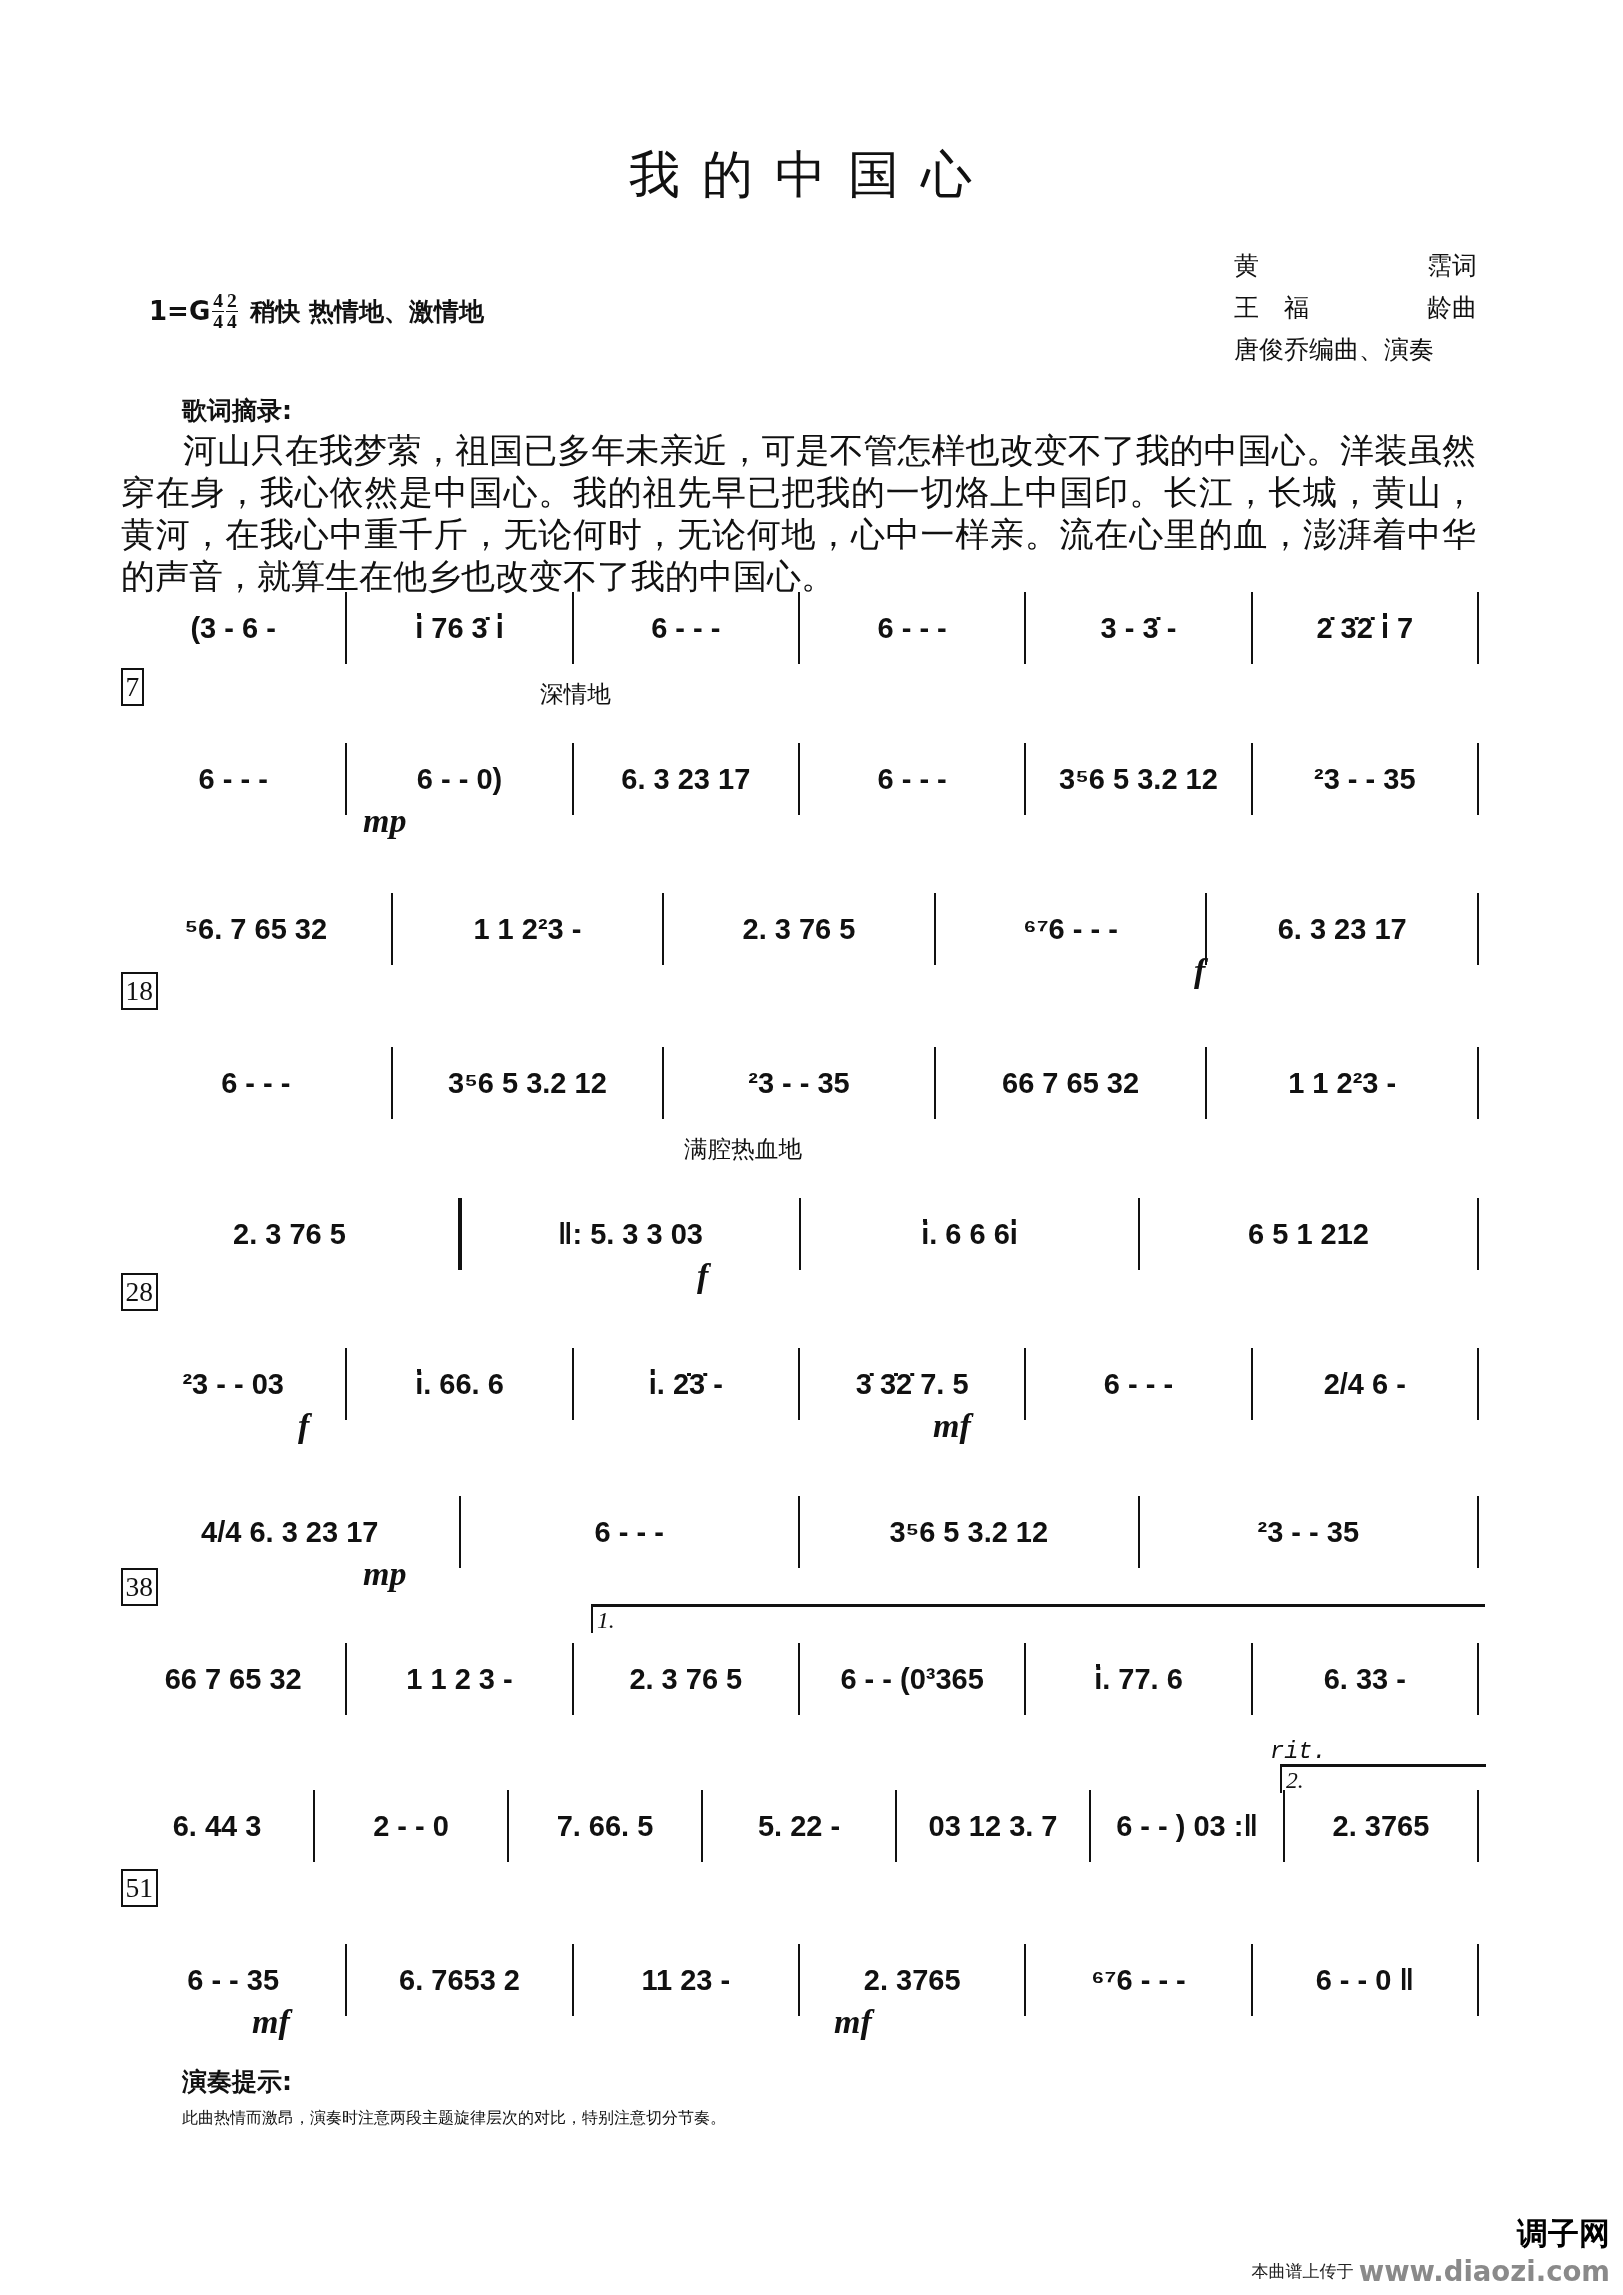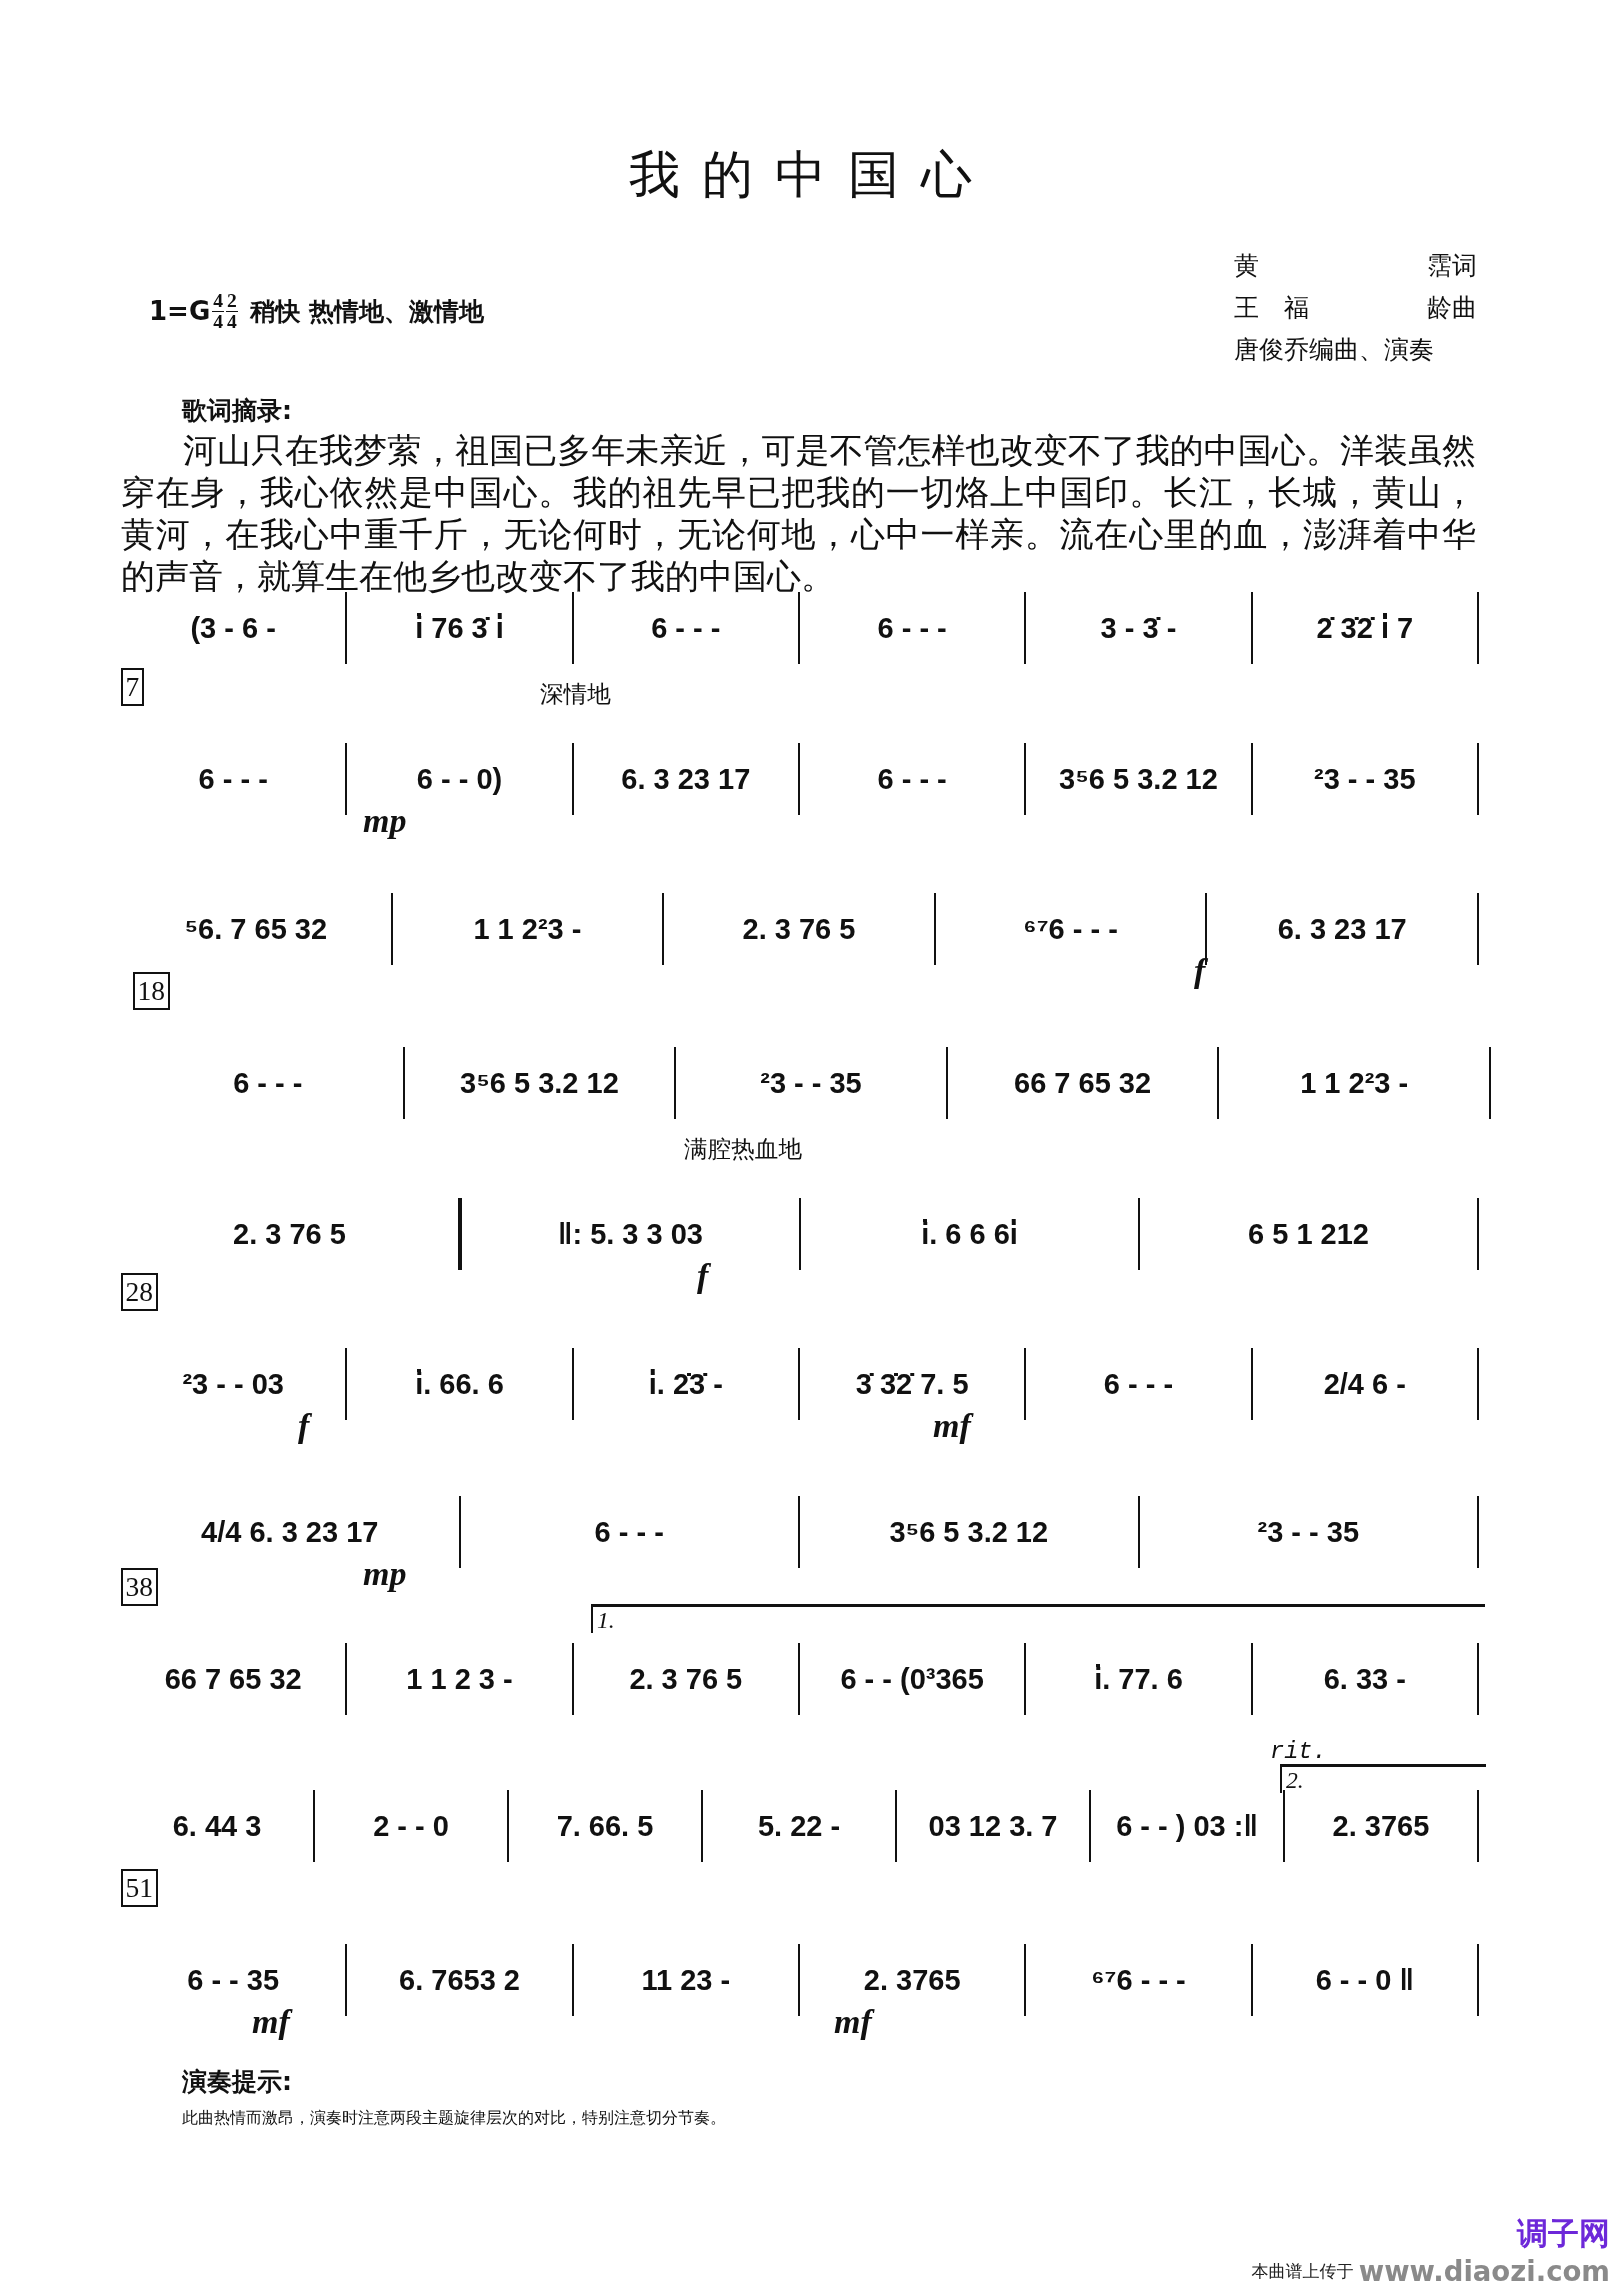--- a/index.html
+++ b/index.html
@@ -24,21 +24,21 @@
   .m{flex:1;display:flex;justify-content:space-around;align-items:center;height:100%;position:relative;
      font-family:"Liberation Sans",sans-serif;font-weight:700;font-size:29px;}
   .bl{width:2px;height:72px;background:#111;flex:none;}
   .n{position:relative;display:inline-block;}
   .dyn{position:absolute;font-family:"Liberation Serif",serif;font-style:italic;font-weight:700;font-size:34px;}
   .volta{position:absolute;border-top:3.3px solid #111;border-left:2px solid #111;height:26px;
          font-family:"Liberation Serif",serif;font-style:italic;font-size:23.6px;padding-left:3.9px;}
   .tips-head{position:absolute;top:2065px;left:182px;font-size:25px;font-weight:700;}
   .tips{position:absolute;top:2108px;left:182px;font-size:16px;}
   .wm{position:absolute;right:13px;bottom:7.9px;text-align:right;}
-  .wm .logo{font-size:31px;font-weight:700;color:#6d28d9;}
+  .wm .logo{font-size:31px;font-weight:700;color:#000000;}
   .wm .line{display:flex;align-items:center;gap:5.2px;}
   .wm .up{font-size:17px;color:#222;}
   .wm .url{font-size:27.5px;font-weight:700;color:#8a8a8a;}
 </style>
 </head>
 <body>
 
 <div class="title">我的中国心</div>
 
 <div class="key">
@@ -152,21 +152,21 @@
           <span class="n">⁶⁷6 - - -</span>
         </div>
         <div class="bl"></div>
         <div class="m">
           <span class="n">6. 3 23 17</span>
         </div>
         <div class="bl"></div>
       </div>
       <div class="dyn" style="top: 72px; left: 1073px;">f</div>
     </div>
-    <div class="row" style="top: 1034px; margin-left: 12px;">
+    <div class="row" style="top: 1034px;">
       <div class="rehearsal" style="top: -62px;">18</div>
       <div class="measures">
         <div class="m">
           <span class="n">6 - - -</span>
         </div>
         <div class="bl"></div>
         <div class="m">
           <span class="n">3⁵6 5 3.2 12</span>
         </div>
         <div class="bl"></div>

